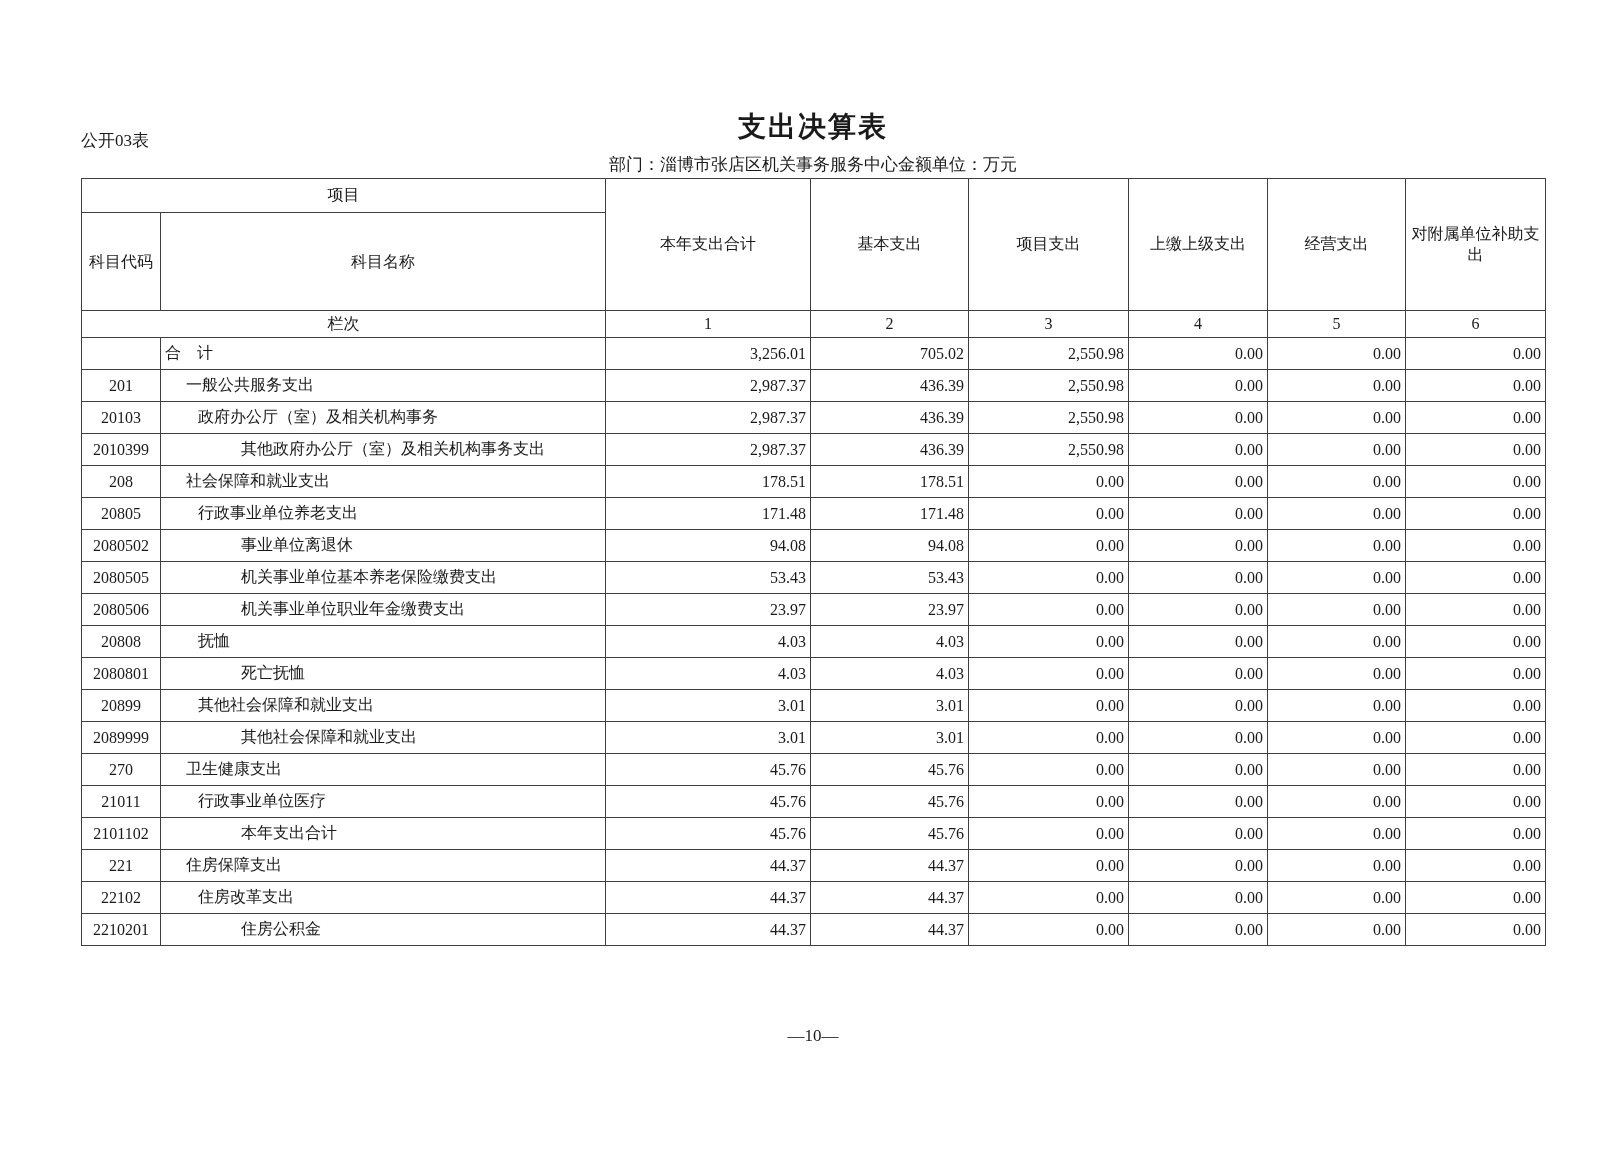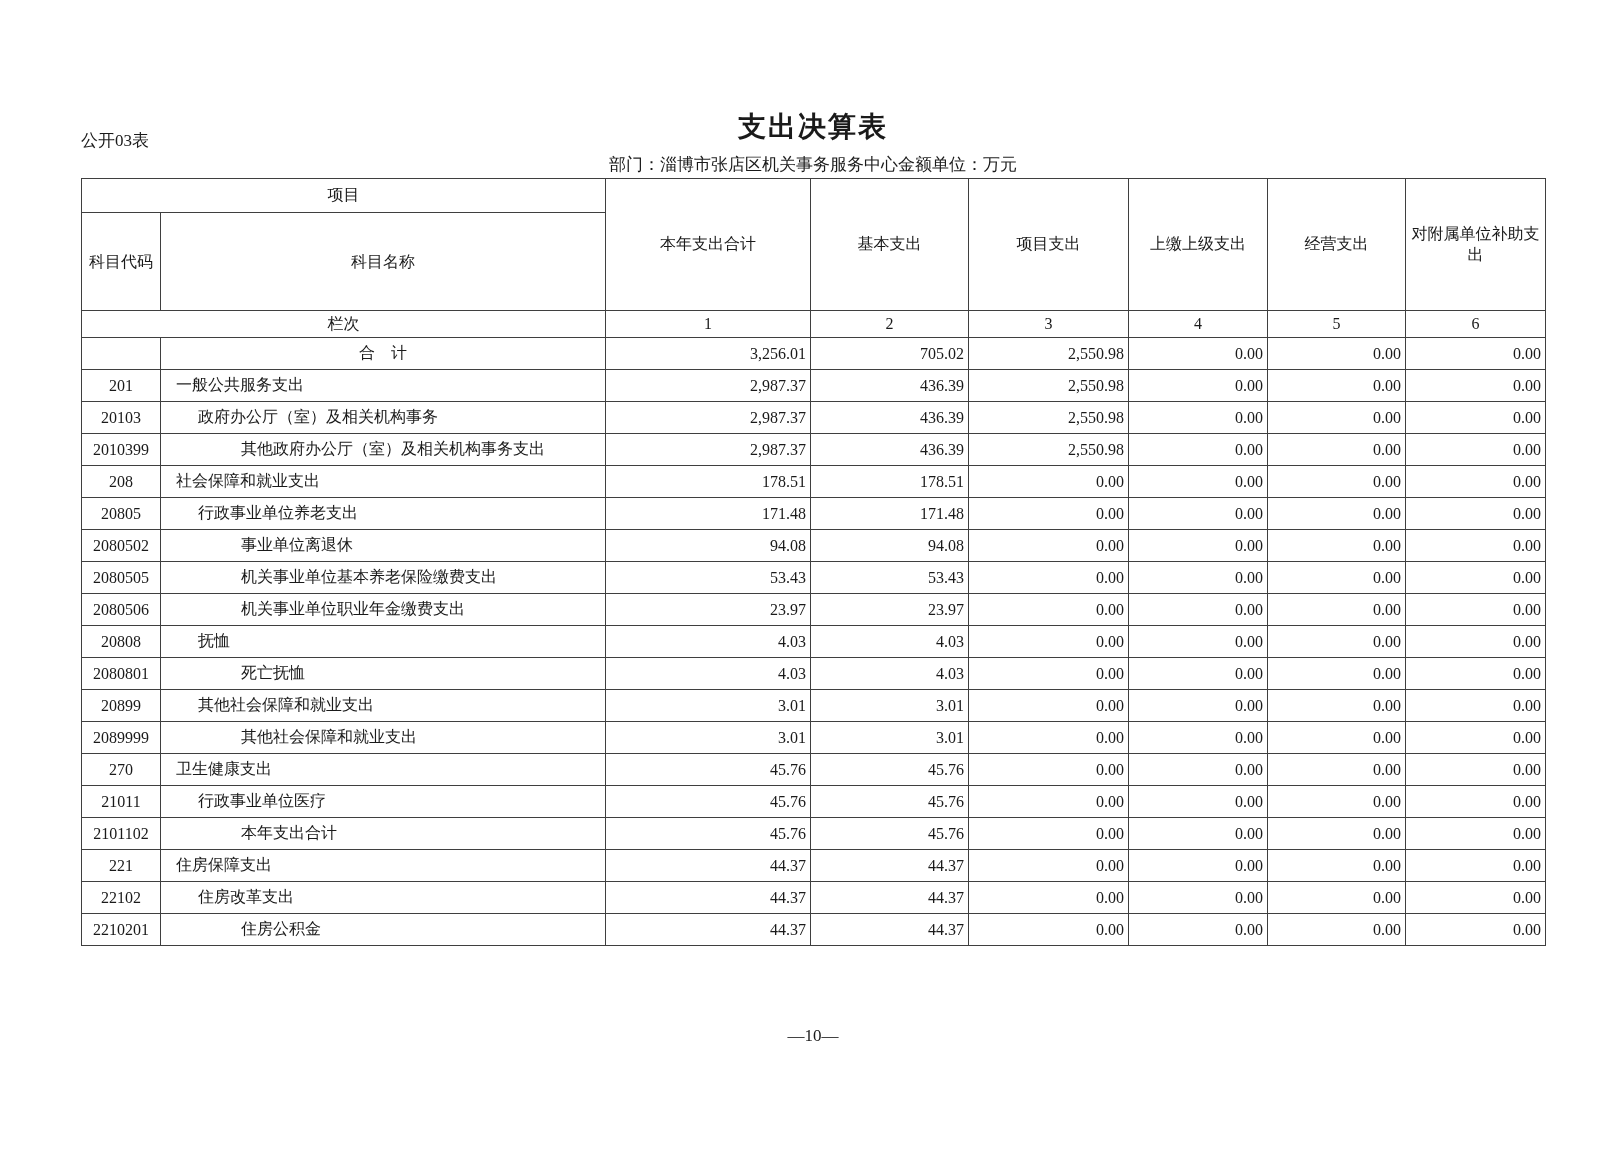--- a/index.html
+++ b/index.html
@@ -38,24 +38,24 @@
     padding:0 4px;
     overflow:hidden;
     vertical-align:middle;
   }
   tr.hdr-top td { height:33px; text-align:center;margin-top:42px; }
   tr.hdr-main td { height:97px; text-align:center; line-height:1.35; }
   tr.hdr-cols td { height:26px; text-align:center; }
   tr.data-row td { height:31px; }
   td.code-cell { text-align:center; padding-left:5px; }
   td.name-cell { text-align:left; }
-  td.name-cell.indent-0 { padding-left:15px; }
+  td.name-cell.indent-0 { padding-left:25px; }
   td.name-cell.indent-1 { padding-left:37px; }
   td.name-cell.indent-2 { padding-left:80px; }
-  td.name-cell.center { text-align:center; padding-left:4px; }
+  td.name-cell.center { text-align:left; padding-left:4px; }
   td.num-cell { text-align:right; padding-right:7px; }
   .page-number {
     position:absolute; top:1026px; left:81px; width:1464px;
     text-align:center; font-size:17px;
   }
 </style>
 </head>
 <body>
 
 <div class="page">

